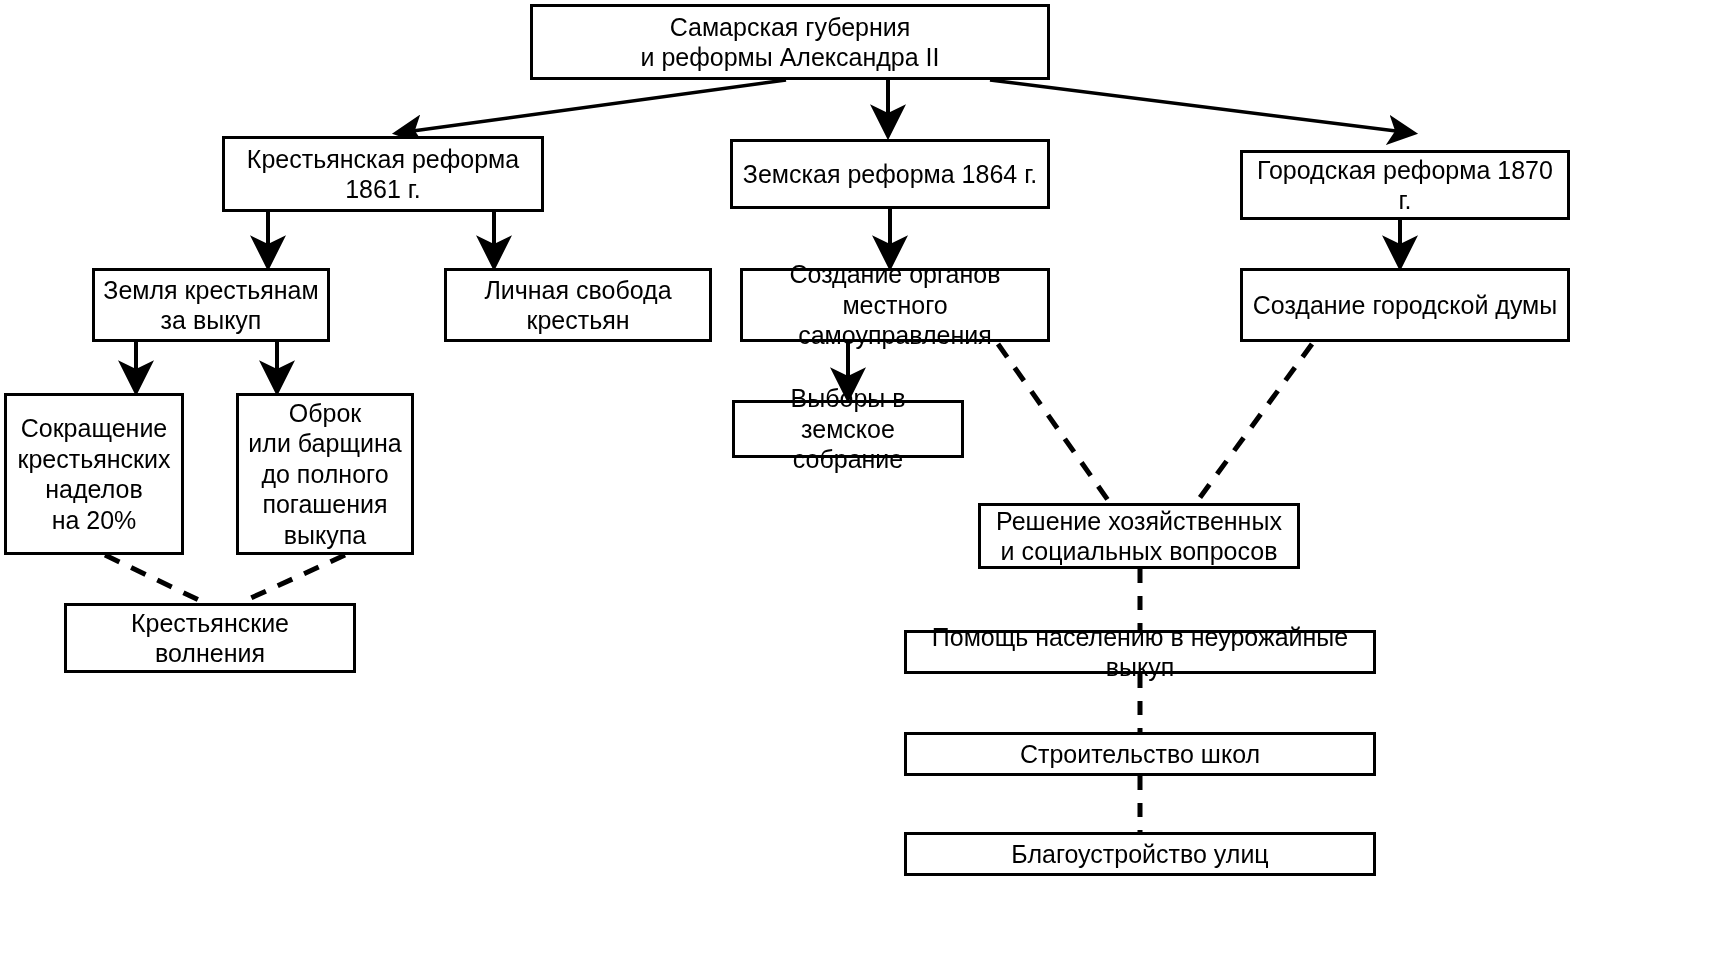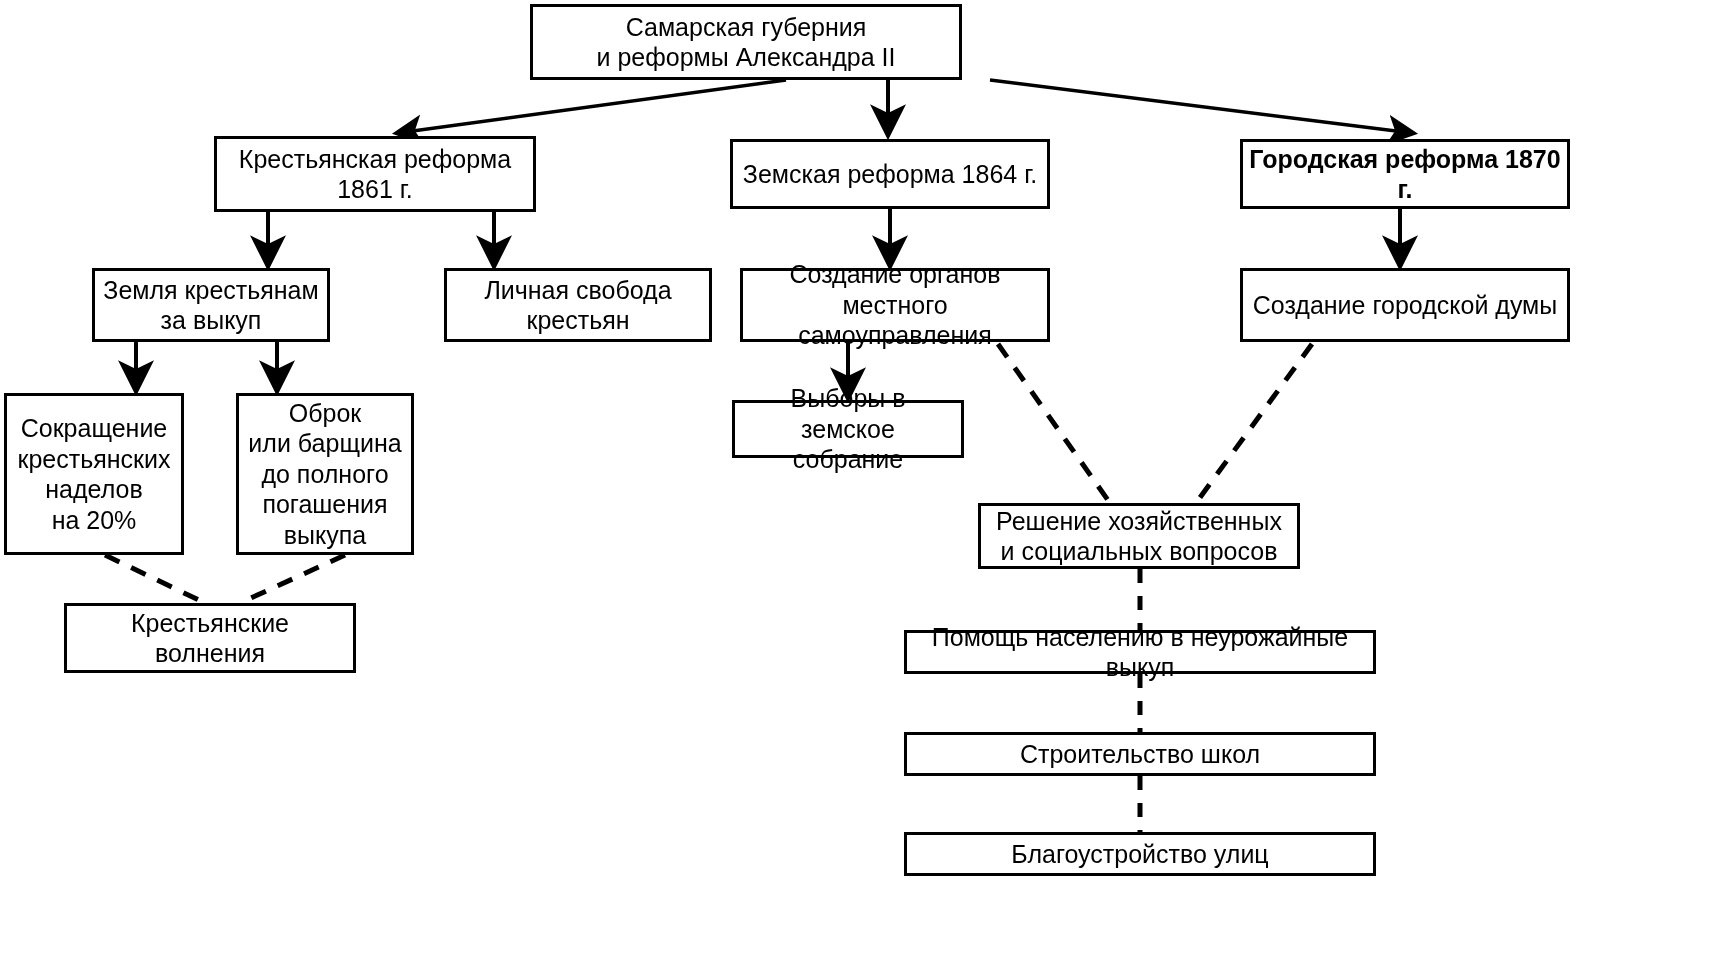--- a/index.html
+++ b/index.html
@@ -79,29 +79,29 @@
 
     <line x1="1312" y1="344" x2="1196" y2="503" stroke="#000000" stroke-width="5" stroke-dasharray="16 13"></line>
 
     <line x1="1140" y1="569" x2="1140" y2="630" stroke="#000000" stroke-width="5" stroke-dasharray="14 13"></line>
 
     <line x1="1140" y1="674" x2="1140" y2="732" stroke="#000000" stroke-width="5" stroke-dasharray="14 13"></line>
 
     <line x1="1140" y1="776" x2="1140" y2="832" stroke="#000000" stroke-width="5" stroke-dasharray="14 13"></line>
   </svg>
 
-  <div class="node" style="left:530px; top:4px; width:432px; height:76px;text-align:center;">Самарская губерния
+  <div class="node" style="left:530px; top:4px; width:520px; height:76px;text-align:center;">Самарская губерния
 и реформы Александра II</div>
 
-  <div class="node" style="left:214px; top:136px; width:322px; height:76px;">Крестьянская реформа
+  <div class="node" style="left:222px; top:136px; width:322px; height:76px;">Крестьянская реформа
 1861 г.</div>
 
   <div class="node" style="left:730px; top:139px; width:320px; height:70px;">Земская реформа 1864 г.</div>
 
-  <div class="node" style="left:1240px; top:139px; width:330px; height:70px;font-weight:bold;">Городская реформа 1870 г.</div>
+  <div class="node" style="left:1240px; top:150px; width:330px; height:70px;">Городская реформа 1870 г.</div>
 
   <div class="node" style="left:92px; top:268px; width:238px; height:74px;">Земля крестьянам
 за выкуп</div>
 
   <div class="node" style="left:444px; top:268px; width:268px; height:74px;">Личная свобода
 крестьян</div>
 
   <div class="node" style="left:740px; top:268px; width:310px; height:74px;">Создание органов
 местного самоуправления</div>
 

